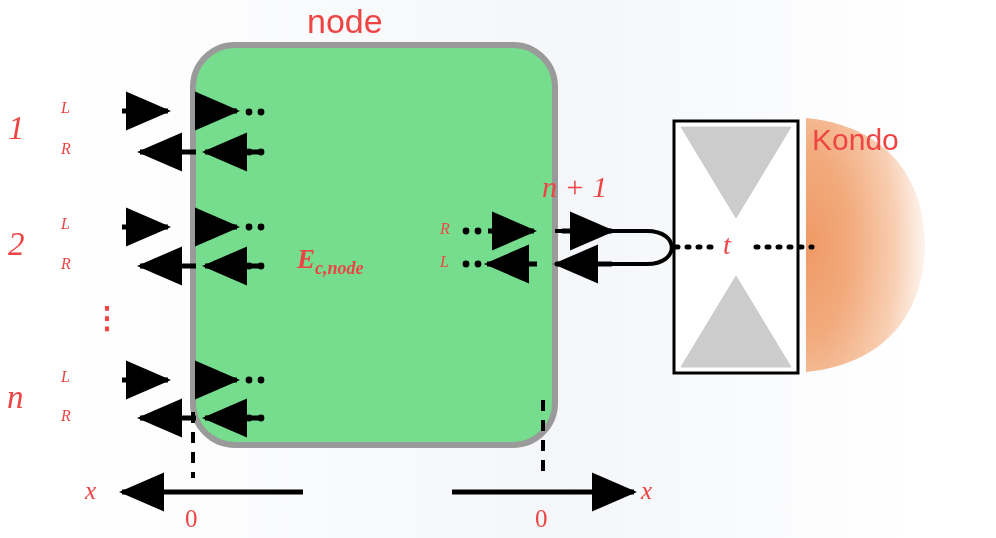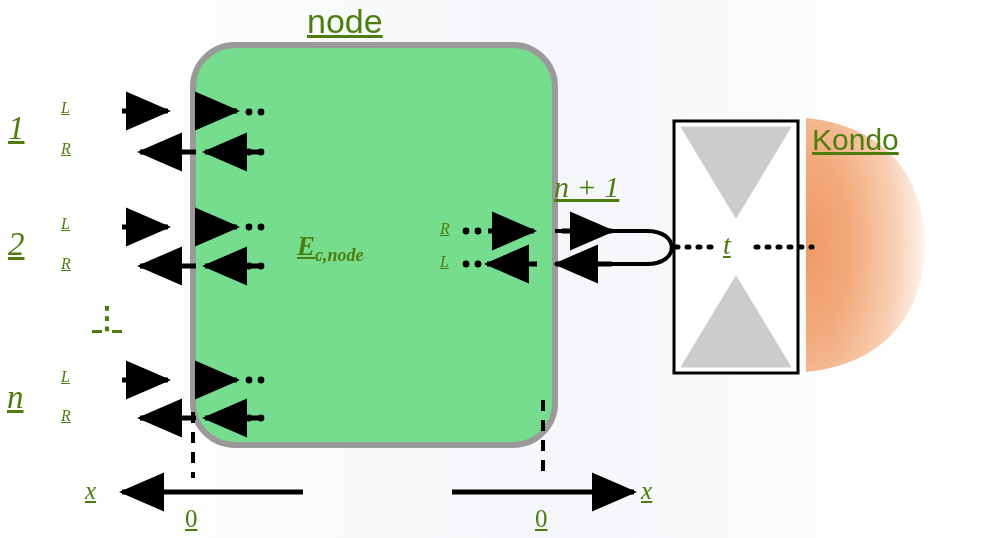--- a/index.html
+++ b/index.html
@@ -20,23 +20,22 @@
     background: #ffffff;
   }
   #stage svg {
     position: absolute;
     left: 0;
     top: 0;
   }
   .lbl {
     position: absolute;
     white-space: nowrap;
-    color: #4d7c0f;
+    color: #ef4444;
     line-height: 1;
-    text-decoration: underline;
   }
   .lbl-node {
     font-size: 34px;
     font-family: "Liberation Sans", sans-serif;
   }
   .lbl-kondo {
     font-size: 30px;
     font-family: "Liberation Sans", sans-serif;
     margin-top: 28px;
   }
@@ -222,28 +221,28 @@
   <div class="lbl lbl-idx" style="left:8px; top:228px;">2</div>
   <div class="lbl lbl-lr" style="left:61px; top:216px;">L</div>
   <div class="lbl lbl-lr" style="left:61px; top:256px;">R</div>
 
   <div class="lbl lbl-vdots" style="left:92px; top:303px;">⋮</div>
 
   <div class="lbl lbl-idx" style="left:7px; top:381px;">n</div>
   <div class="lbl lbl-lr" style="left:61px; top:369px;">L</div>
   <div class="lbl lbl-lr" style="left:61px; top:408px;">R</div>
 
-  <div class="lbl lbl-ec" style="left:297px; top:233px;">
+  <div class="lbl lbl-ec" style="left:297px; top:246px;">
     <span>E</span><span style="font-size:18px; vertical-align:sub;">c,node</span>
   </div>
 
   <div class="lbl lbl-lr" style="left:440px; top:221px;">R</div>
   <div class="lbl lbl-lr" style="left:440px; top:254px;">L</div>
 
-  <div class="lbl lbl-np1" style="left:554px; top:172px;">n + 1</div>
+  <div class="lbl lbl-np1" style="left:542px; top:172px;">n + 1</div>
 
   <div class="lbl lbl-t" style="left:723px; top:231px;">t</div>
 
   <div class="lbl lbl-x" style="left:85px; top:478px;">x</div>
   <div class="lbl lbl-zero" style="left:185px; top:506px;">0</div>
 
   <div class="lbl lbl-x" style="left:641px; top:478px;">x</div>
   <div class="lbl lbl-zero" style="left:535px; top:506px;">0</div>
 
 </div>

